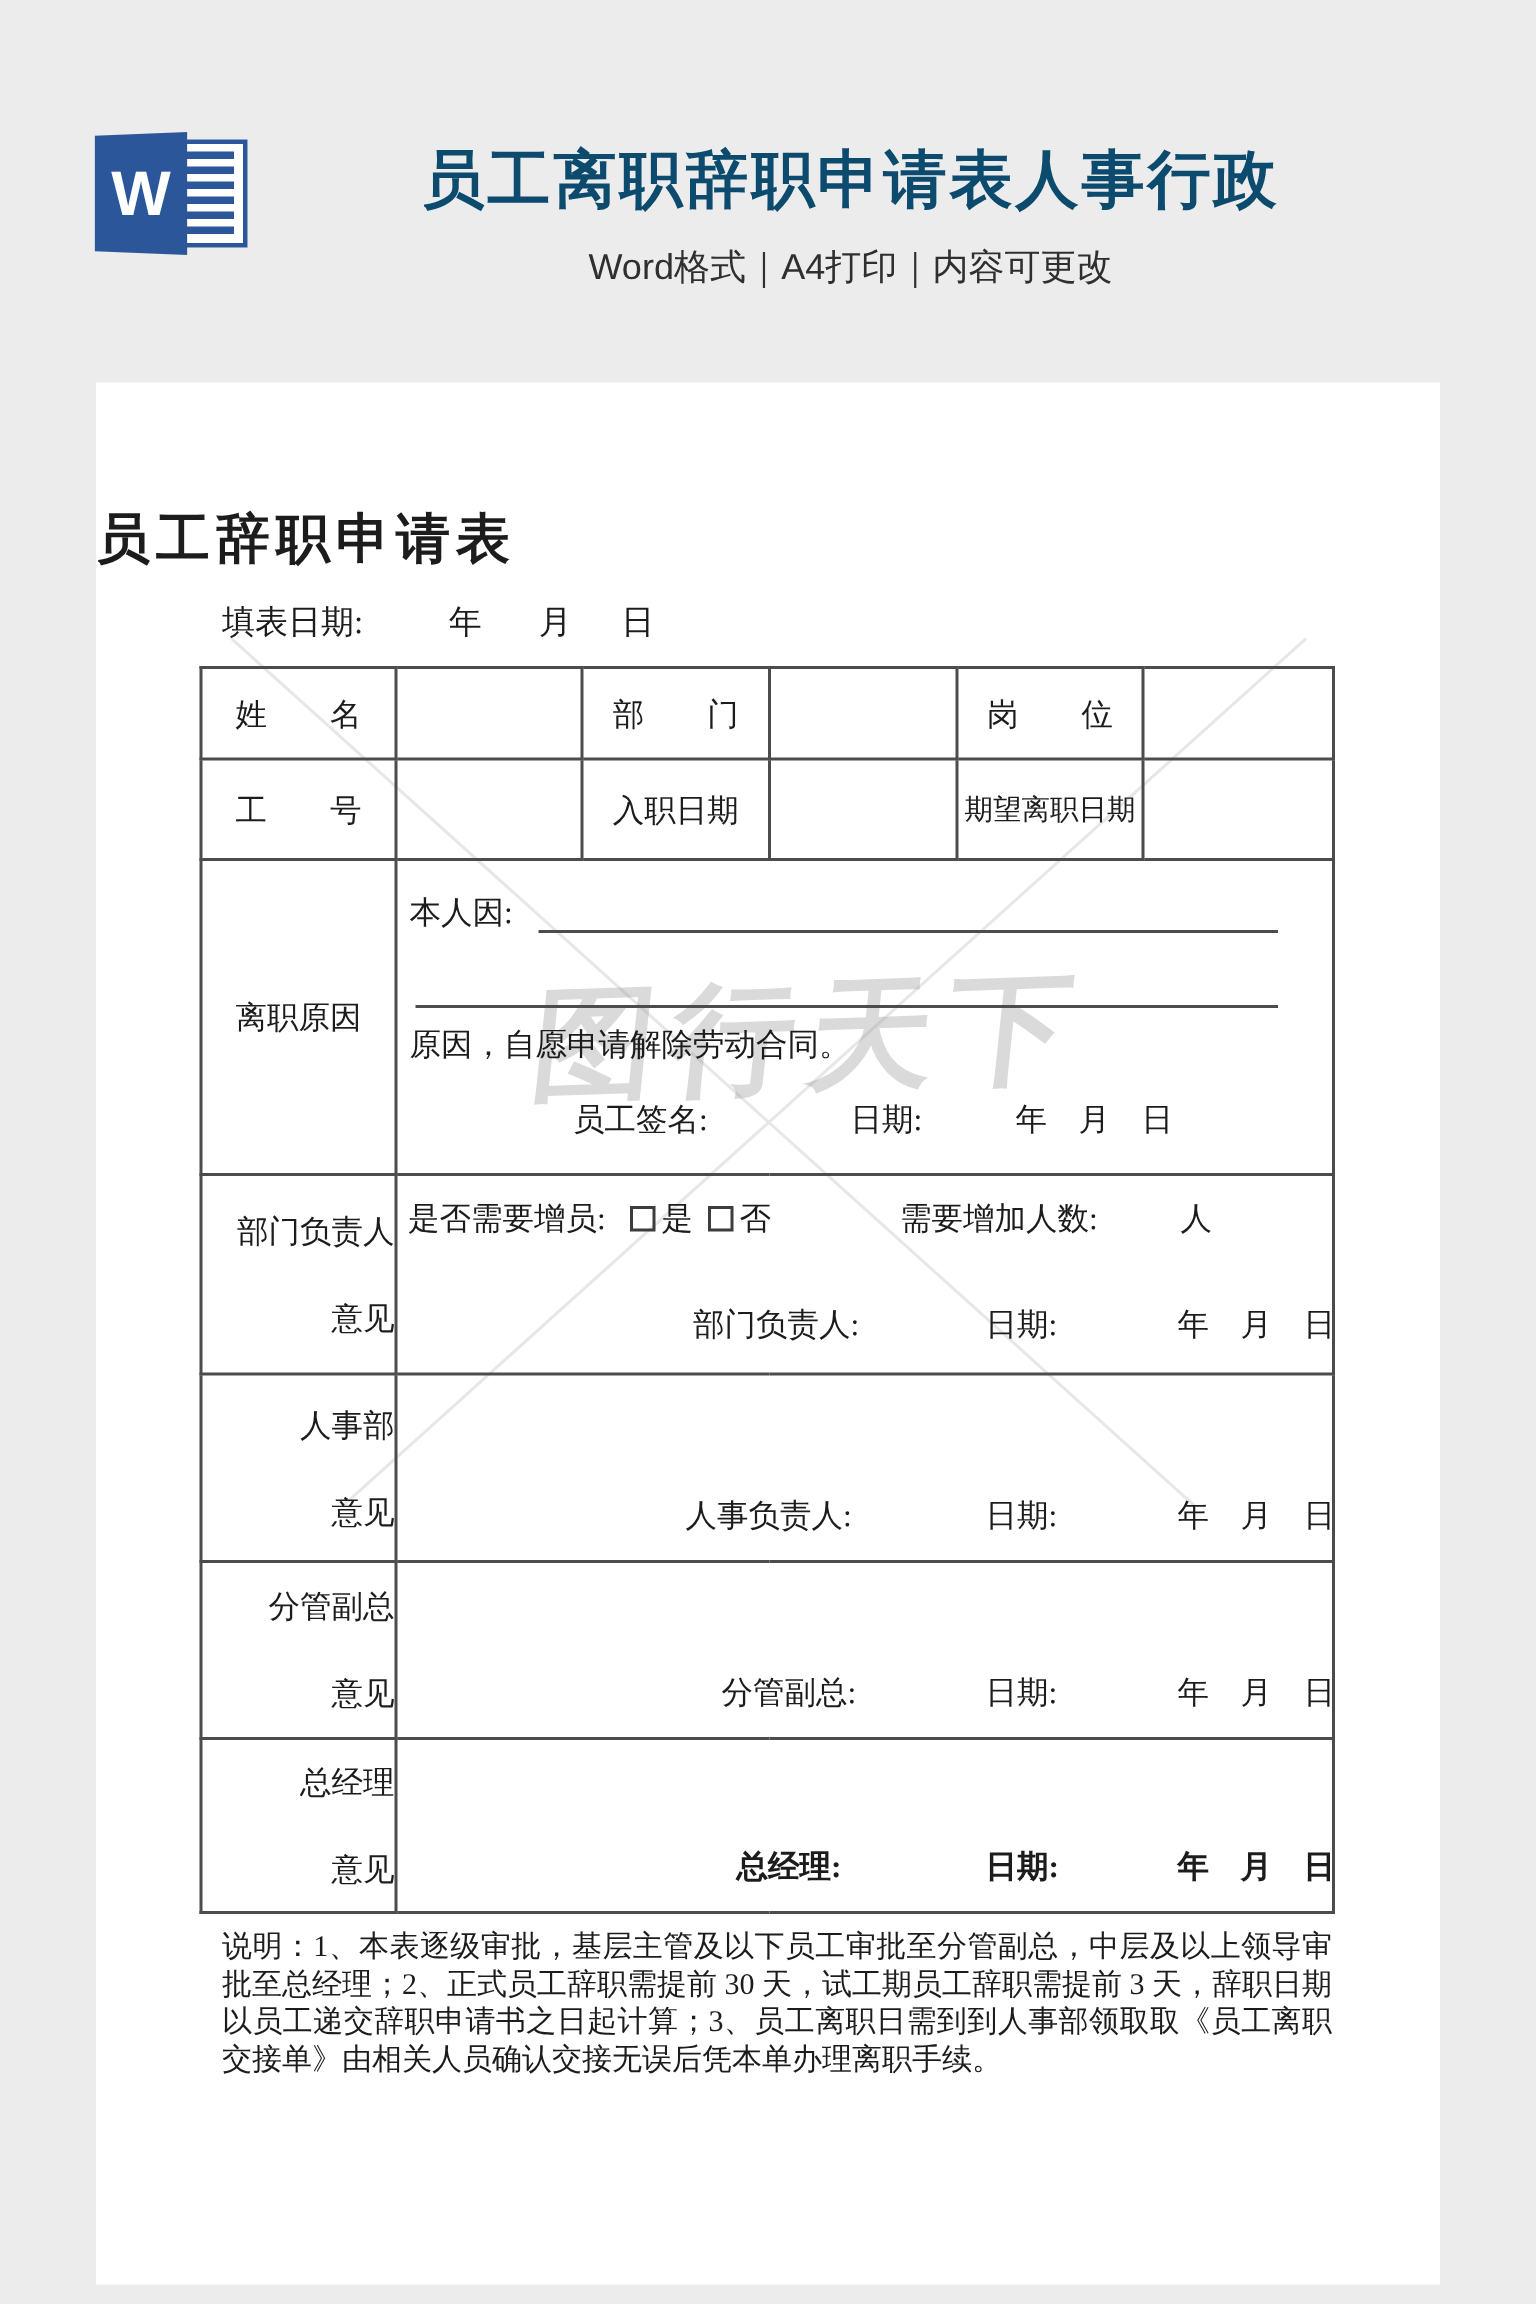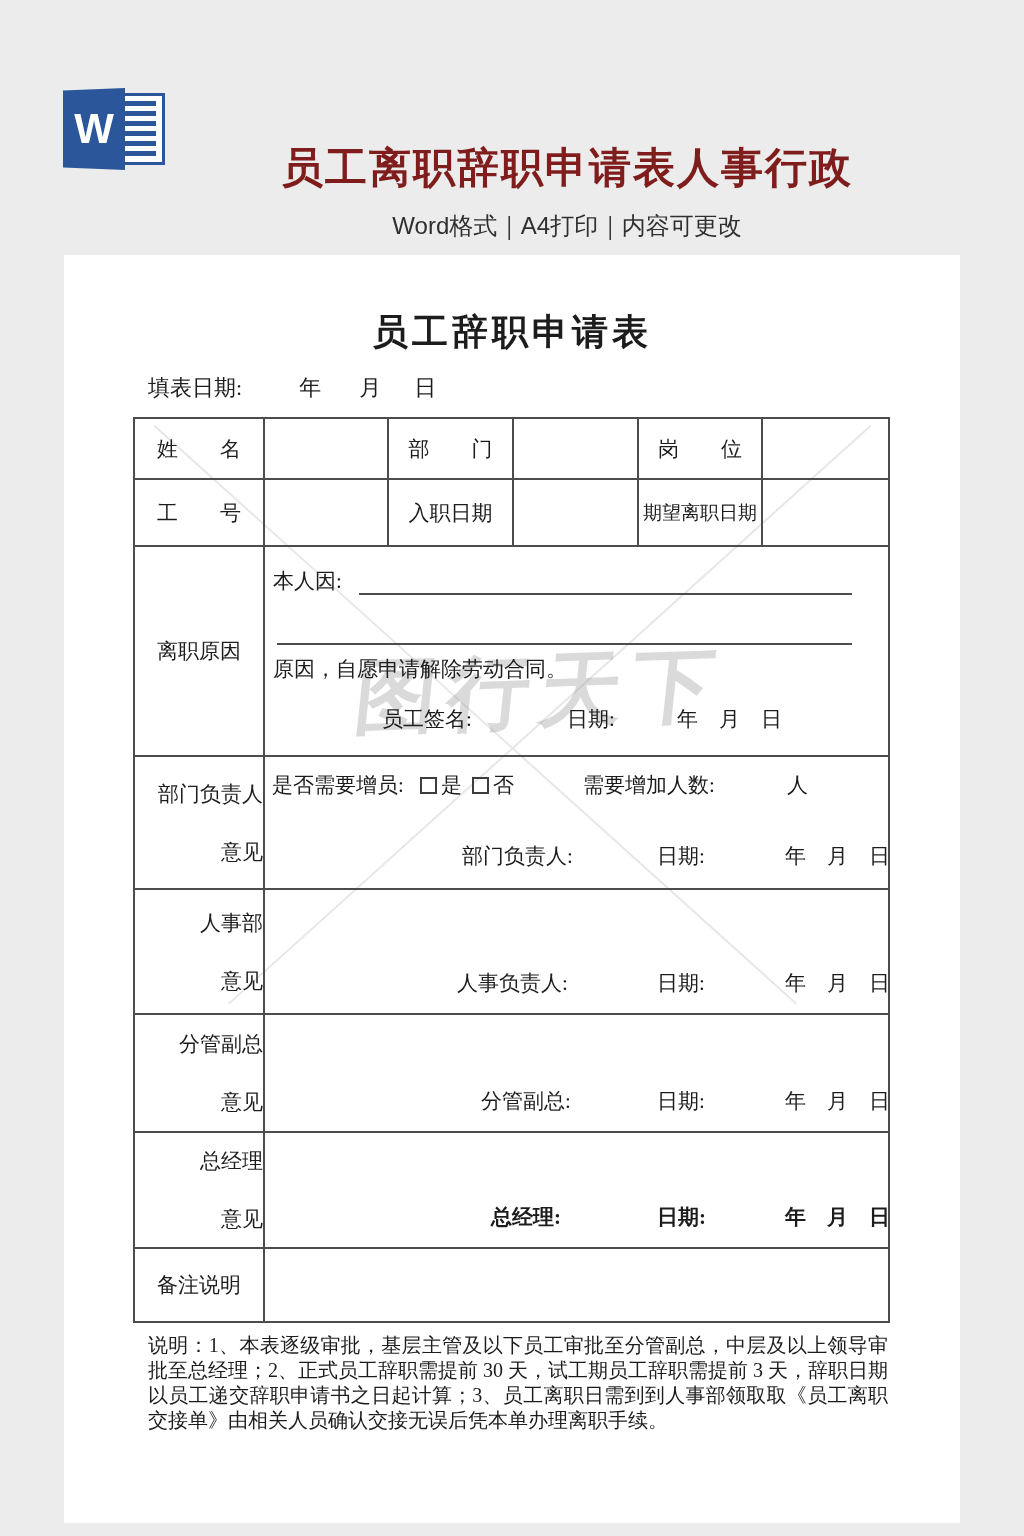--- a/index.html
+++ b/index.html
@@ -26,21 +26,21 @@
     clip-path:polygon(0 3%, 100% 0, 100% 100%, 0 97%);
     display:flex; align-items:center; justify-content:center;
   }
   .word-cover span {
     color:#fff; font-family:"Liberation Sans", sans-serif;
     font-weight:bold; font-size:42px; line-height:1;
   }
   .header-text { text-align:center; padding:92px 40px 0 150px; }
   .header-title {
     font-family:"Liberation Sans", sans-serif;
-    font-size:42px; font-weight:bold; color:#7f1d1d; letter-spacing:2px;margin-top:48px;
+    font-size:42px; font-weight:bold; color:#0c4a6e; letter-spacing:2px;
   }
   .header-sub {
     margin-top:14px;
     font-family:"Liberation Sans", sans-serif;
     font-size:24px; color:#2f2f2f;
   }
 
   
   .doc-page {
     position:relative; width:896px; height:1268px;
@@ -56,21 +56,21 @@
     position:absolute; left:292px; top:382px;
     font-size:82px; font-weight:bold; letter-spacing:10px;
     color:rgba(150,150,150,0.35);
     transform:skewX(-8deg) rotate(-2deg);
     white-space:nowrap;
   }
 
   .doc-content { position:relative; z-index:1; }
 
   .form-title {
-    padding-top:53px; text-align:center;
+    padding-top:80px; text-align:left;
     font-size:36px; font-weight:bold; letter-spacing:4px;
   }
   .fill-date {
     margin:16px 0 0 84px; font-size:22px; display:flex; align-items:flex-start;
   }
   .fill-date .y { margin-left:57px; }
   .fill-date .m { margin-left:38px; }
   .fill-date .d { margin-left:33px; }
 
   
@@ -199,21 +199,21 @@
       <tr class="r4">
         <td class="lbl lbl-stack">
           <div class="stack-gap1">部门负责人</div>
           <div>意见</div>
         </td>
         <td colspan="5">
           <div class="inner">
             <span class="abs" style="left:7px; top:14px;">是否需要增员:</span>
             <span class="abs" style="left:155px; top:14px;"><span class="cb"></span><span>是</span></span>
             <span class="abs" style="left:207px; top:14px;"><span class="cb"></span><span>否</span></span>
-            <span class="abs" style="left:318px; top:14px;">需要增加人数:</span>
+            <span class="abs" style="left:335px; top:14px;">需要增加人数:</span>
             <span class="abs" style="left:522px; top:14px;">人</span>
             <span class="abs" style="left:197px; bottom:18px;">部门负责人:</span>
             <span class="abs" style="left:392px; bottom:18px;">日期:</span>
             <span class="abs" style="left:520px; bottom:18px;">年　月　日</span>
           </div>
         </td>
       </tr>
 
       <tr class="r5">
         <td class="lbl lbl-stack">
@@ -250,22 +250,18 @@
         </td>
         <td colspan="5">
           <div class="inner">
             <span class="abs" style="left:226px; bottom:16px;">总经理:</span>
             <span class="abs" style="left:392px; bottom:16px;">日期:</span>
             <span class="abs" style="left:520px; bottom:16px;">年　月　日</span>
           </div>
         </td>
       </tr>
 
-      <tr class="r8">
-        <td class="lbl">备注说明</td>
-        <td colspan="5"></td>
-      </tr>
     </tbody>
       </table>
 
     <div class="notes">说明：1、本表逐级审批，基层主管及以下员工审批至分管副总，中层及以上领导审批至总经理；2、正式员工辞职需提前 30 天，试工期员工辞职需提前 3 天，辞职日期以员工递交辞职申请书之日起计算；3、员工离职日需到到人事部领取取《员工离职交接单》由相关人员确认交接无误后凭本单办理离职手续。</div>
   </div>
 </div>
 
 </body></html>

